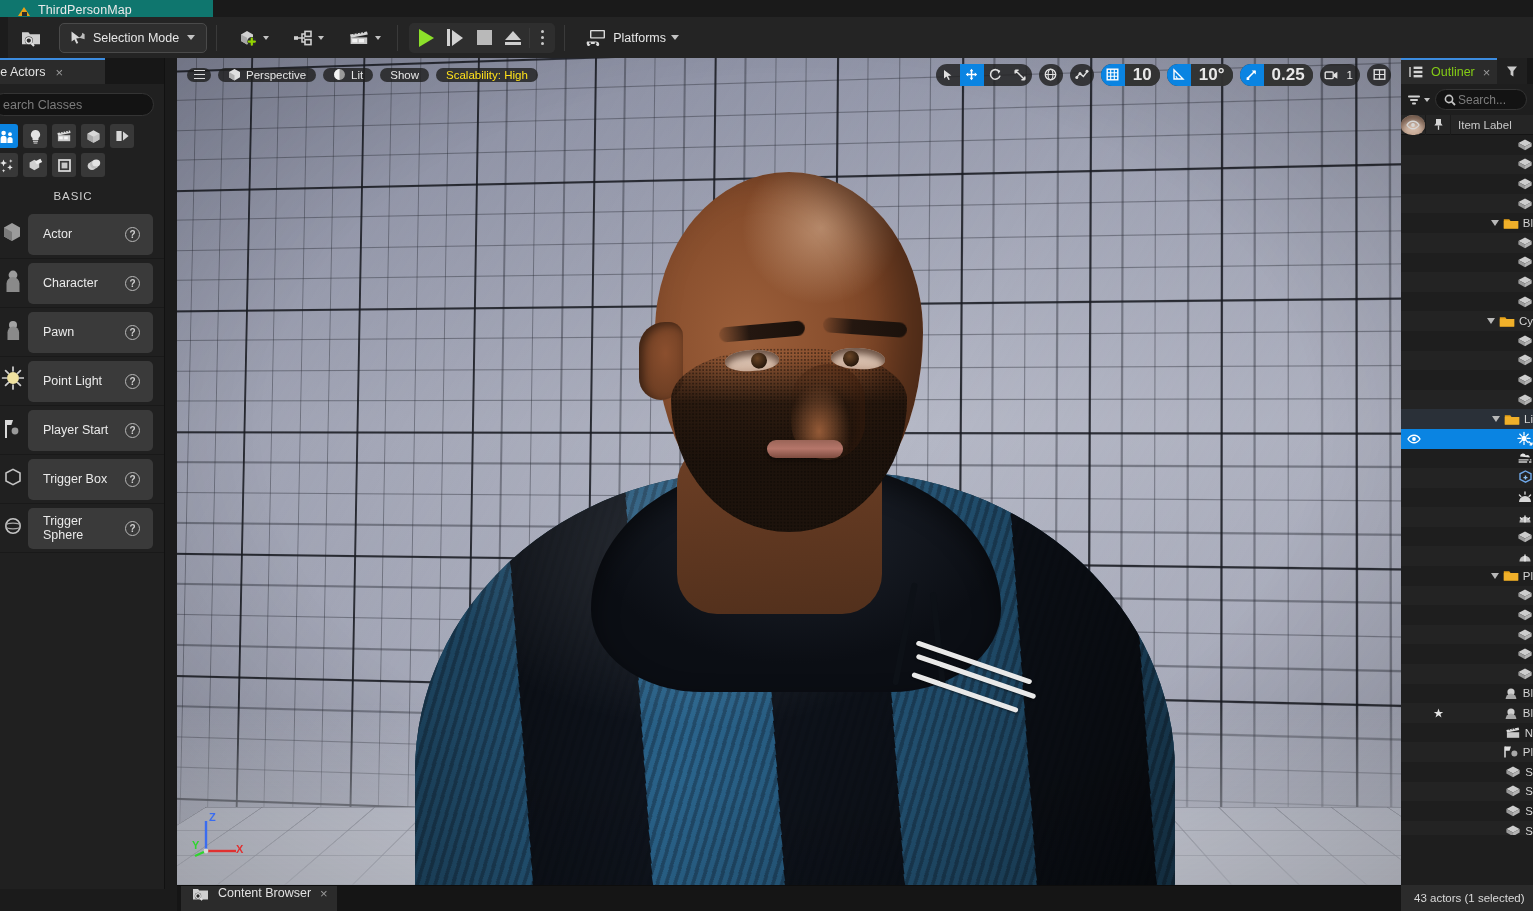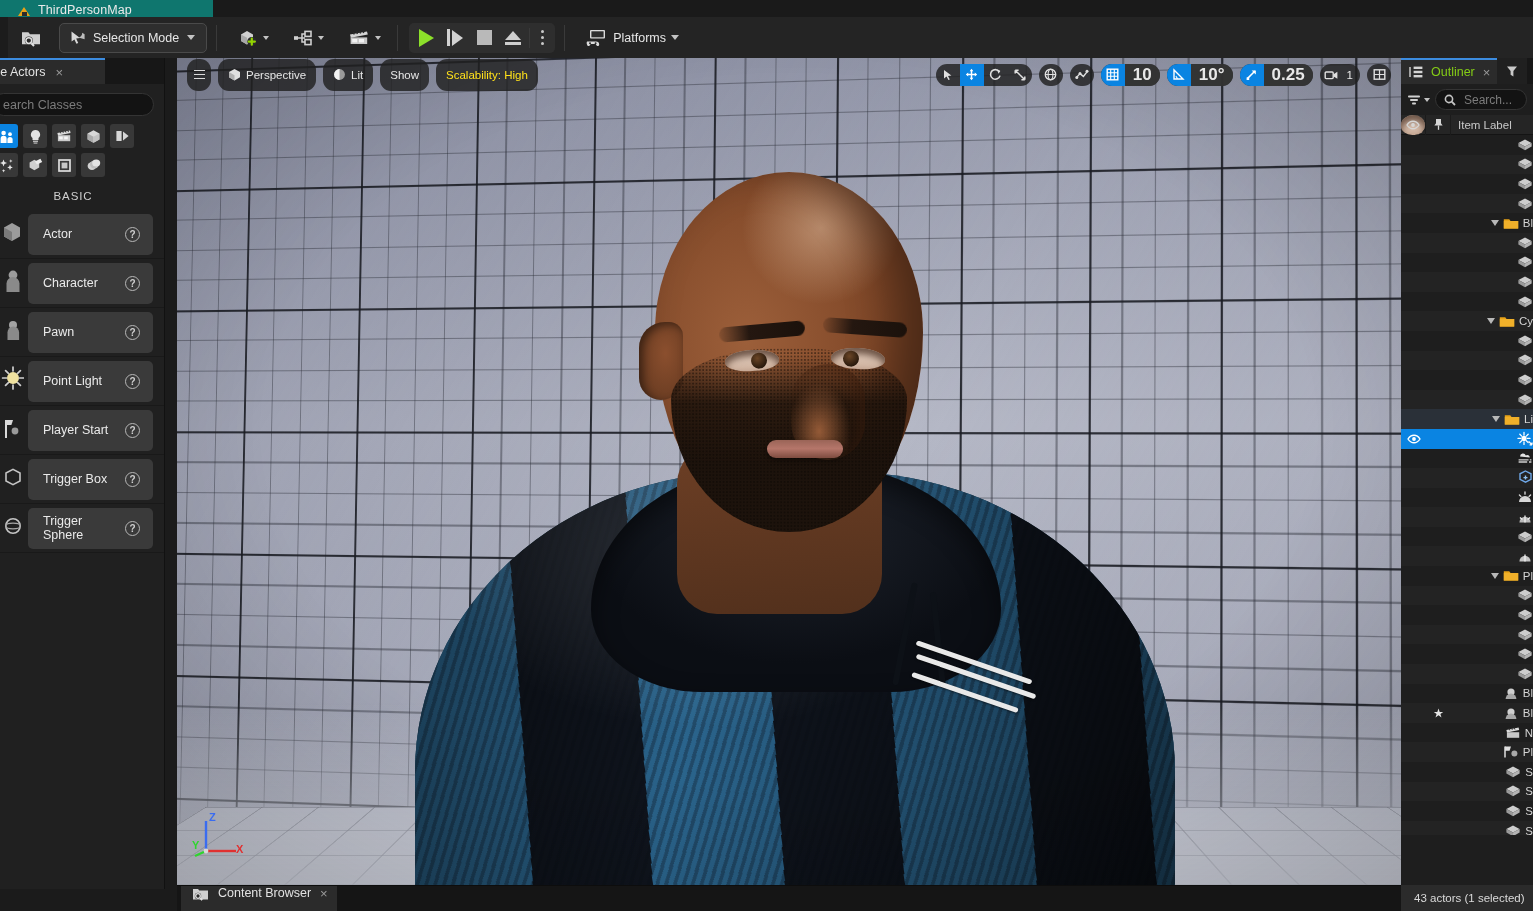--- a/index.html
+++ b/index.html
@@ -259,21 +259,21 @@
   .c1 { left:487px; top:420px; height:104px; transform:rotate(11deg); }
   .c2 { left:520px; top:430px; height:96px; transform:rotate(-6deg); }
   .vignette{ position:absolute; inset:0; pointer-events:none;
     background:radial-gradient(ellipse 78% 78% at 50% 45%, rgba(0,0,0,0) 55%, rgba(0,0,0,.22)); }
 
   
   .vp-tb { position:absolute; top:0; height:33px; display:flex; align-items:center; gap:7px; padding:0 10px; }
   .vp-tb.left { left:0; }
   .vp-tb.right { right:0; }
   .vp-pill {
-    height:32px; border-radius:11px; background:rgba(32,32,32,.82);
+    height:14px; border-radius:11px; background:rgba(32,32,32,.82);
     display:flex; align-items:center; gap:5px; padding:0 10px; cursor:pointer;
     font-size:11.5px; color:#e6e6e6; white-space:nowrap;
   }
   .vp-pill.ham { width:24px; padding:0; justify-content:center; }
   .vp-pill.scal { color:#ffe11a; font-weight:normal; }
   .hamb { display:flex;flex-direction:column;gap:2.5px; }
   .hamb i { width:11px;height:1.6px;background:#dadada;display:block;}
   .vp-group {
     height:22px; border-radius:11px; background:rgba(32,32,32,.82);
     display:flex; align-items:center; overflow:hidden;
@@ -306,21 +306,21 @@
   .ol-tab {
     height:26px; background:#2b2b2b; border-top:2px solid #3c8ce0;
     display:flex; align-items:center; gap:8px; padding:0 7px 0 8px; cursor:pointer;
   }
   .ol-tab .t { font-size:12.5px; color:#84cc16; white-space:nowrap; }
   .ol-tab2 { height:26px; width:30px; background:#202020; display:flex;align-items:center;justify-content:center; cursor:pointer;}
   .ol-search { height:31px; display:flex; align-items:center; gap:5px; padding:0 6px; }
   .filt { display:flex; align-items:center; gap:3px; cursor:pointer; }
   .ol-sbox {
     flex:1; height:21px; border-radius:11px; background:#131313; border:1px solid #343434;
-    display:flex; align-items:center; gap:8px; padding:0 8px; overflow:hidden;
+    display:flex; align-items:center; gap:2px; padding:0 8px; overflow:hidden;
   }
   .ol-sbox input { background:transparent;border:0;outline:0;width:100%; font-family:"Liberation Sans",sans-serif;font-size:12px;color:#d0d0d0;}
   .ol-sbox input::placeholder{color:#7c7c7c;}
   .ol-head {
     height:20px; display:flex; align-items:center; background:#252525;
     border-bottom:1px solid #141414; font-size:11.5px; color:#c8c8c8;
   }
   .ol-head .c { display:flex;align-items:center;justify-content:center; height:20px; border-right:1px solid #1b1b1b;}
   .ol-head .c.eye{width:25px;} .ol-head .c.star{width:25px;} .ol-head .c.pin{width:25px;}
   .ol-head .c.lab{ flex:1; justify-content:flex-start; padding-left:7px; border-right:0; white-space:nowrap;}

